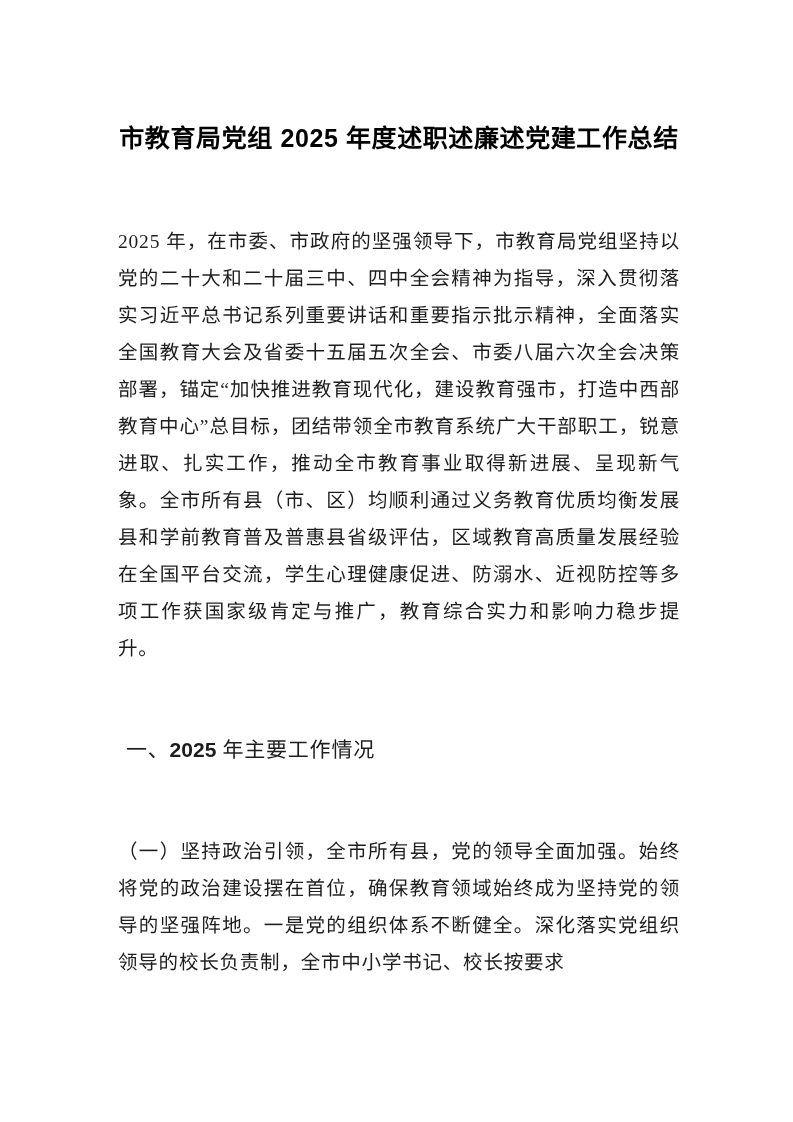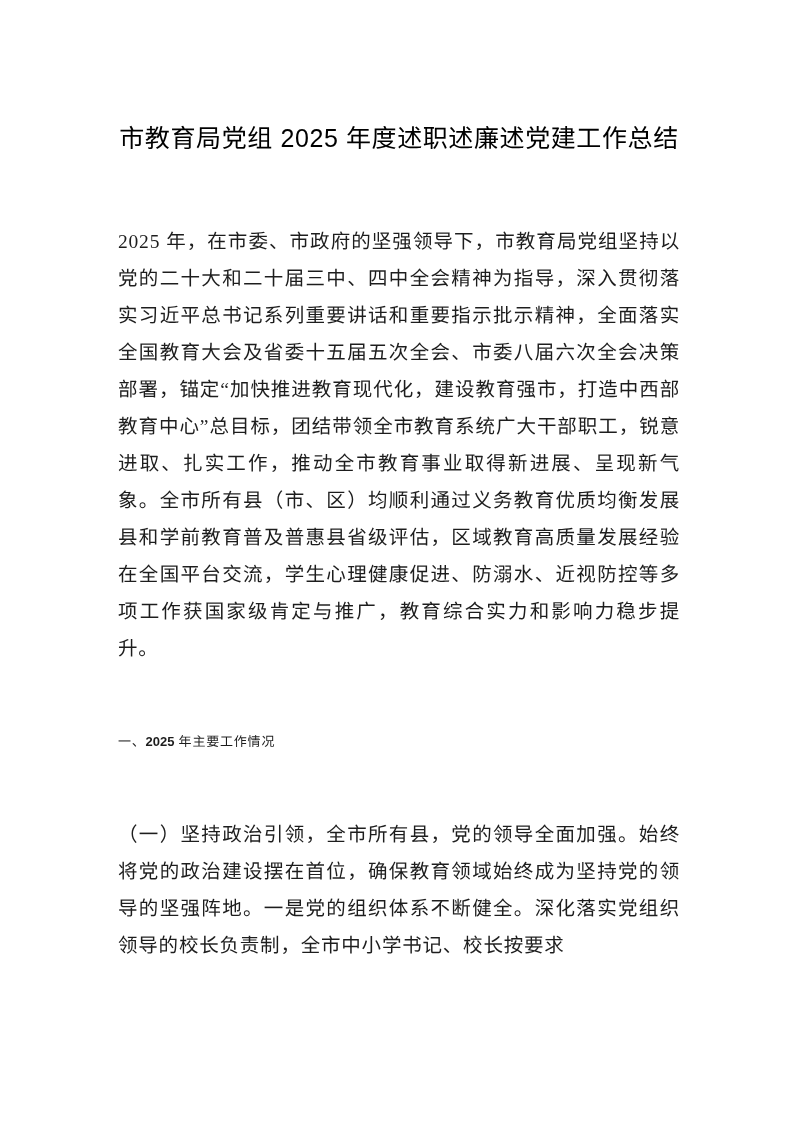--- a/index.html
+++ b/index.html
@@ -31,21 +31,21 @@
     left: 118px;
     top: 0;
     width: 562px;
   }
 
   .doc-title {
     margin: 0;
     padding: 0;
     font-family: "Liberation Sans", "DejaVu Sans", sans-serif;
     font-size: 25px;
-    font-weight: normal;
+    font-weight: bold;
     line-height: 1.3;
     text-align: center;
     letter-spacing: 0.6px;
     color: #000000;
     white-space: nowrap;
   }
 
   .title-block {
     padding-top: 122px;
   }
@@ -59,22 +59,22 @@
     letter-spacing: 0.8px;
     color: #1d1d1d;
     font-family: "Liberation Serif", "DejaVu Serif", serif;
   }
 
   .para-lead {
     margin-top: 0;
   }
 
   .section-heading {
-    margin: 0;
-    font-size: 13px;
+    margin: 8px;
+    font-size: 21px;
     line-height: 37px;
     font-weight: normal;
     letter-spacing: 0.8px;
     color: #1d1d1d;
     text-align: left;
     font-family: "Liberation Serif", "DejaVu Serif", serif;
   }
 
   .section-heading .num,
   .para .num {

